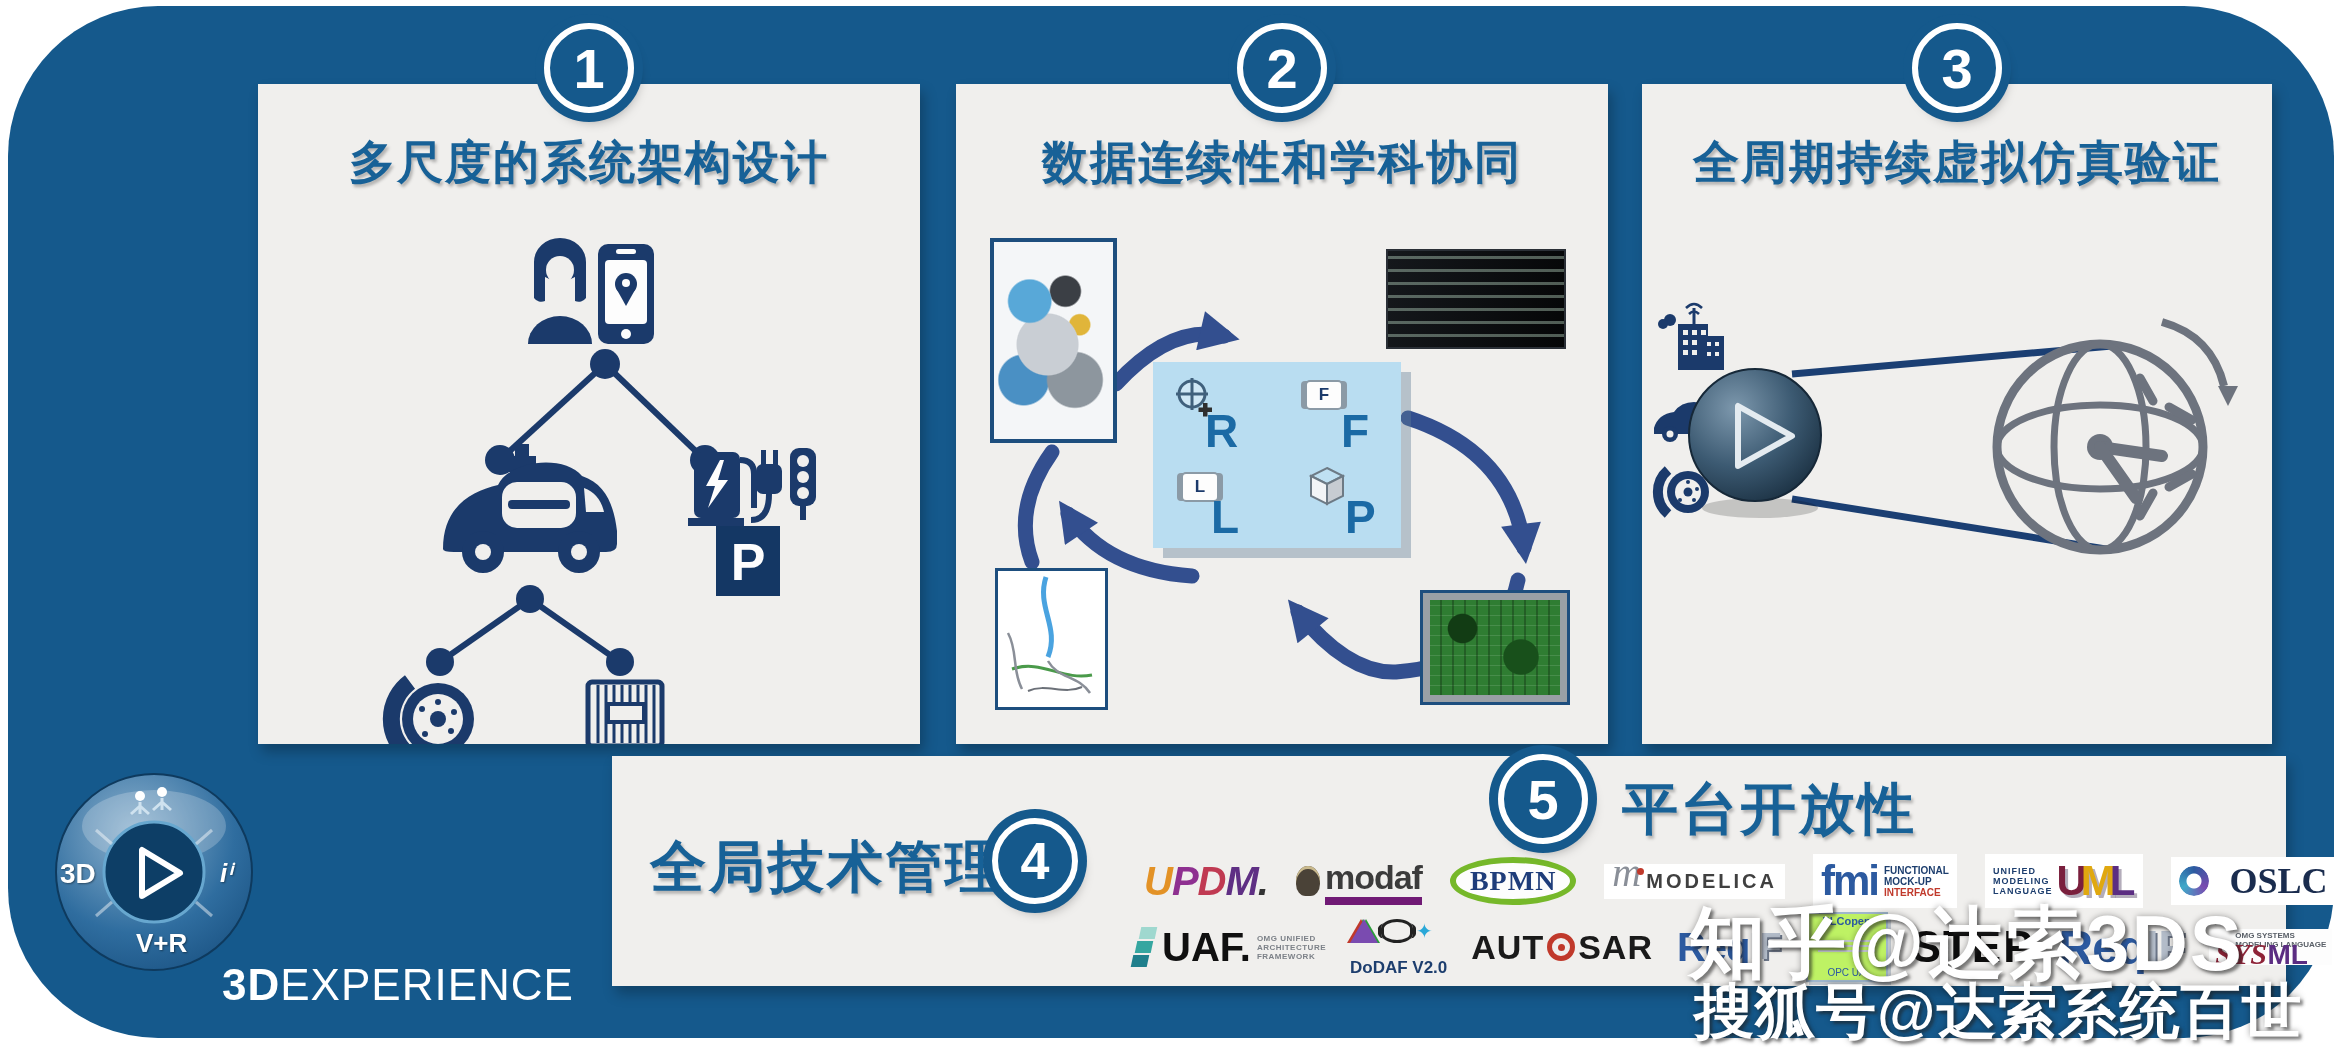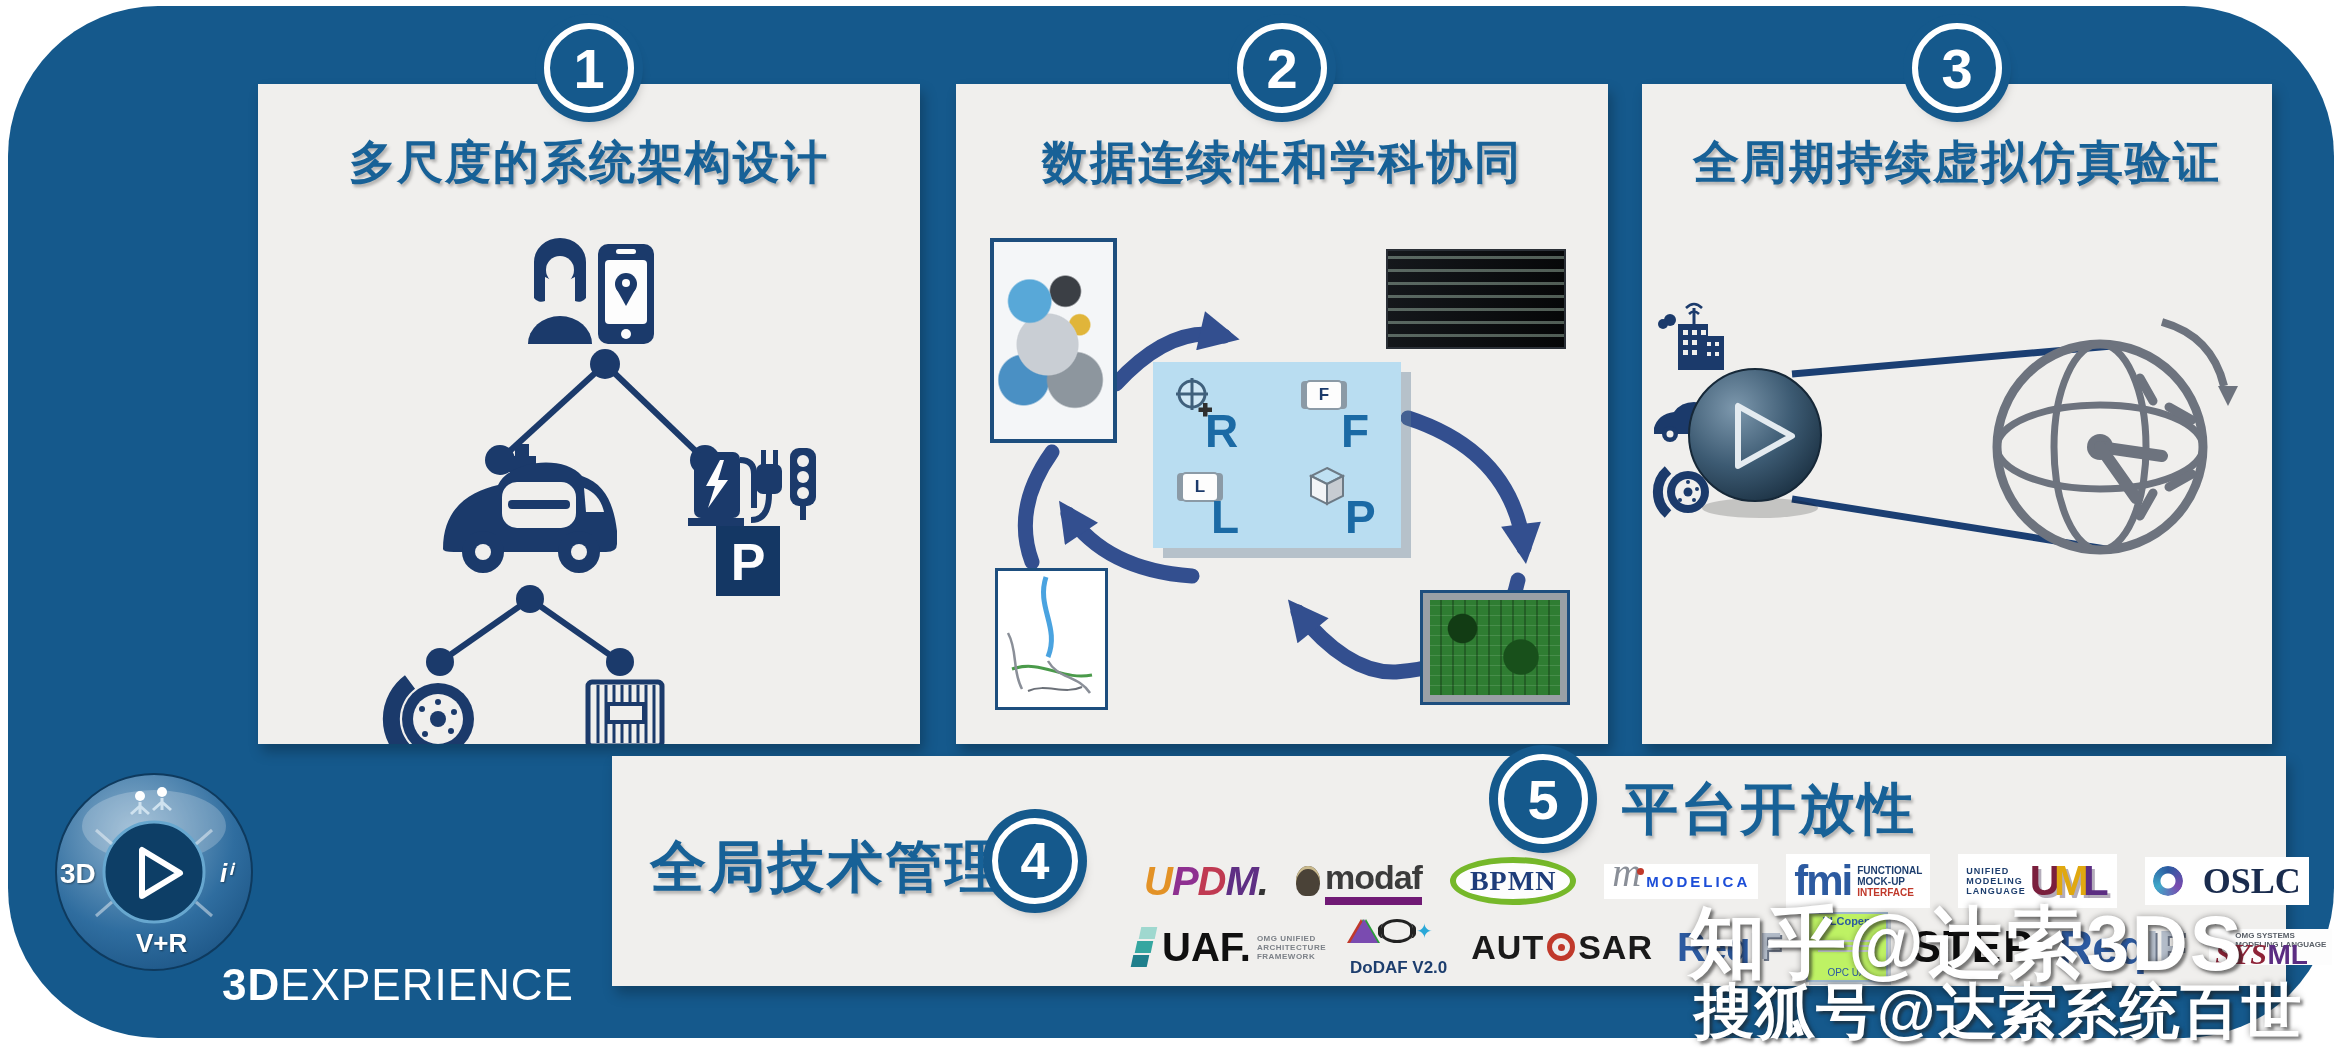--- a/index.html
+++ b/index.html
@@ -65,21 +65,21 @@
   
   .updm{font-weight:800;font-style:italic;font-size:40px;letter-spacing:-1px;}
   .updm .u{color:#e39226}.updm .p{color:#8e3090}.updm .d{color:#c03a52}.updm .m{color:#5f2f84}.updm .dot{color:#333}
   .modaf{gap:5px;}
   .modaf .crest{width:24px;height:30px;border-radius:50% 50% 40% 40%;background:#4a4237;
      box-shadow:inset 0 3px 0 #c9b98d;}
   .modaf .txt{font-size:34px;font-weight:800;color:#3b3b3b;letter-spacing:-1px;border-bottom:8px solid #701a75;}
   .bpmn{border:6px solid #76b82a;border-radius:50%;padding:2px 14px;background:#fdfdfd;}
   .bpmn .txt{font-family:"Liberation Serif",serif;font-weight:700;font-size:28px;color:#1f3d7a;letter-spacing:1px;}
   .modelica .m-script{font-family:"Liberation Serif",serif;font-style:italic;font-size:40px;color:#8a8f98;margin-right:-6px;margin-top:-18px;}
-  .modelica .txt{font-size:15px;font-weight:700;letter-spacing:3px;color:#1d4ed8;}
+  .modelica .txt{font-size:20px;font-weight:700;letter-spacing:3px;color:#404040;}
   .modelica .dot{width:7px;height:7px;border-radius:50%;background:#c0392b;margin:-20px 2px 0 2px;}
   .fmi .main{font-size:42px;font-weight:800;color:#2c5aa0;letter-spacing:-2px;margin-right:6px;}
   .fmi .col{display:flex;flex-direction:column;line-height:11px;}
   .fmi .col span{font-size:10px;font-weight:800;color:#1d3e6e;}
   .fmi .col span:last-child{color:#c0392b;}
   .uml .col{display:flex;flex-direction:column;line-height:10px;margin-right:4px;}
   .uml .col span{font-size:9px;font-weight:800;color:#1d3e6e;letter-spacing:1px;}
   .uml .b{font-size:42px;font-weight:800;text-shadow:3px 3px 0 rgba(40,20,60,.35);}
   .uml .u{color:#7a1f3d}.uml .mm{color:#e0a810;margin-left:-6px}.uml .l{color:#5b2d82;margin-left:-6px}
   .oslc{gap:20px;justify-content:space-between;}

